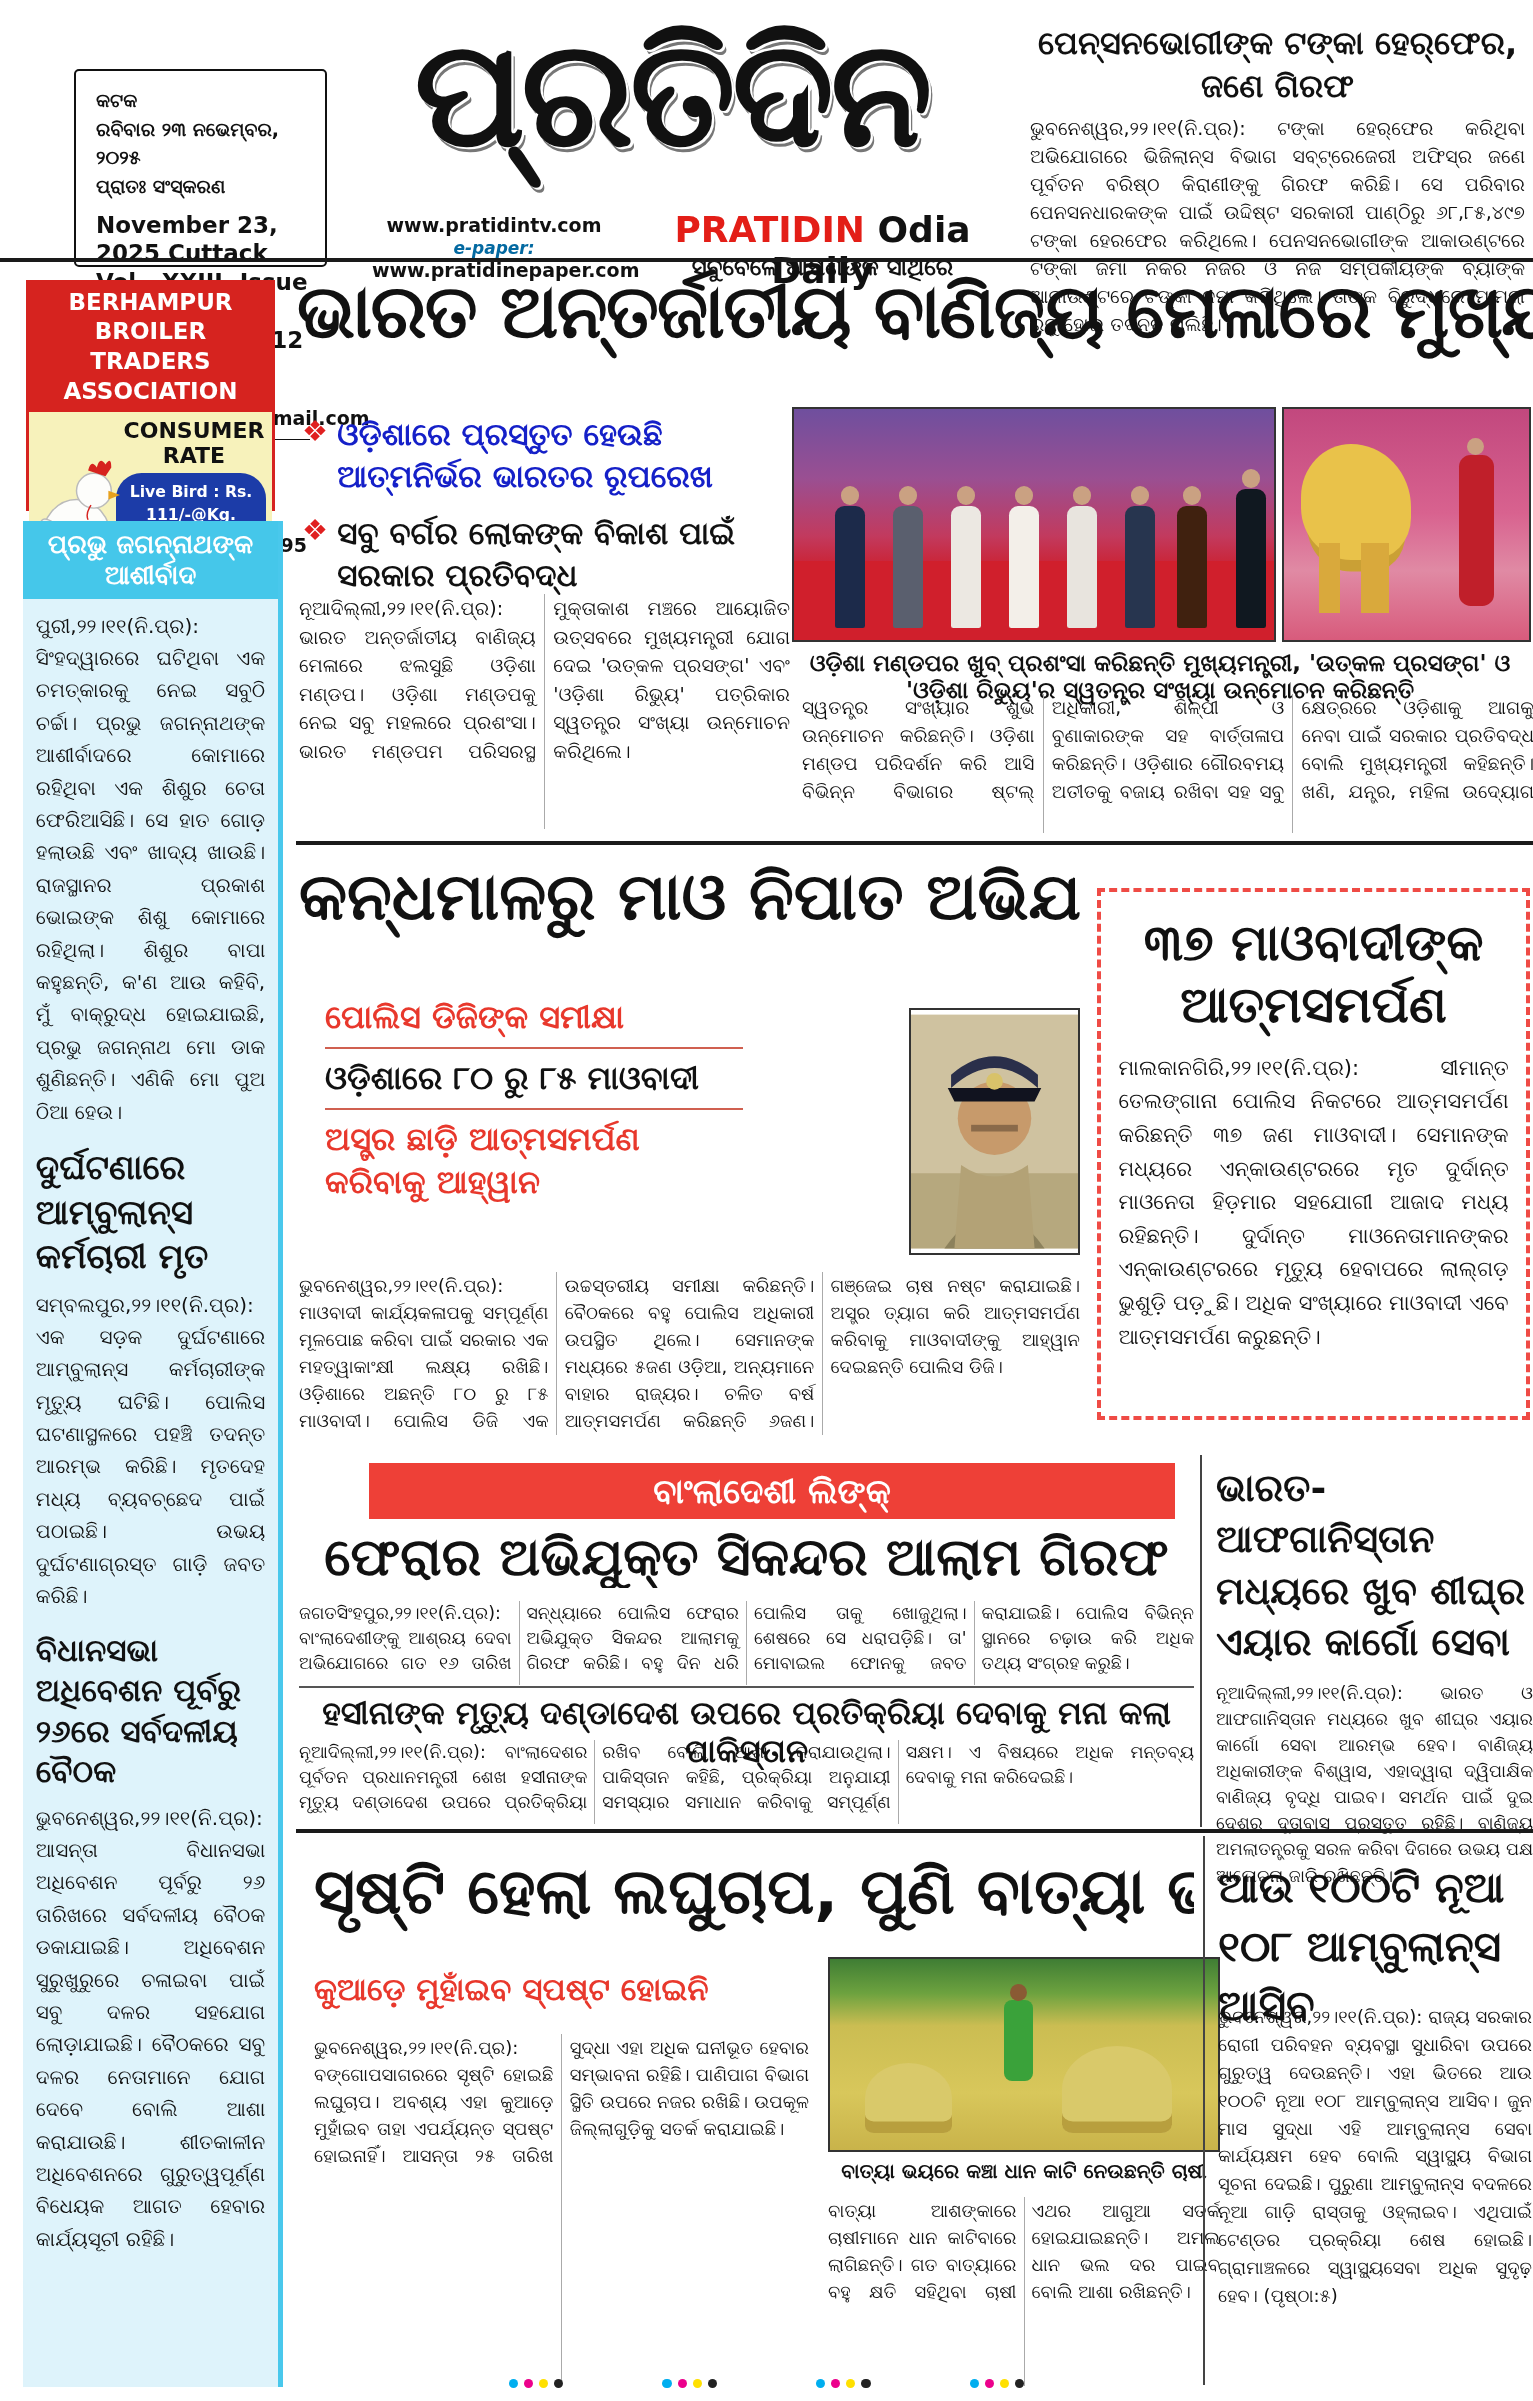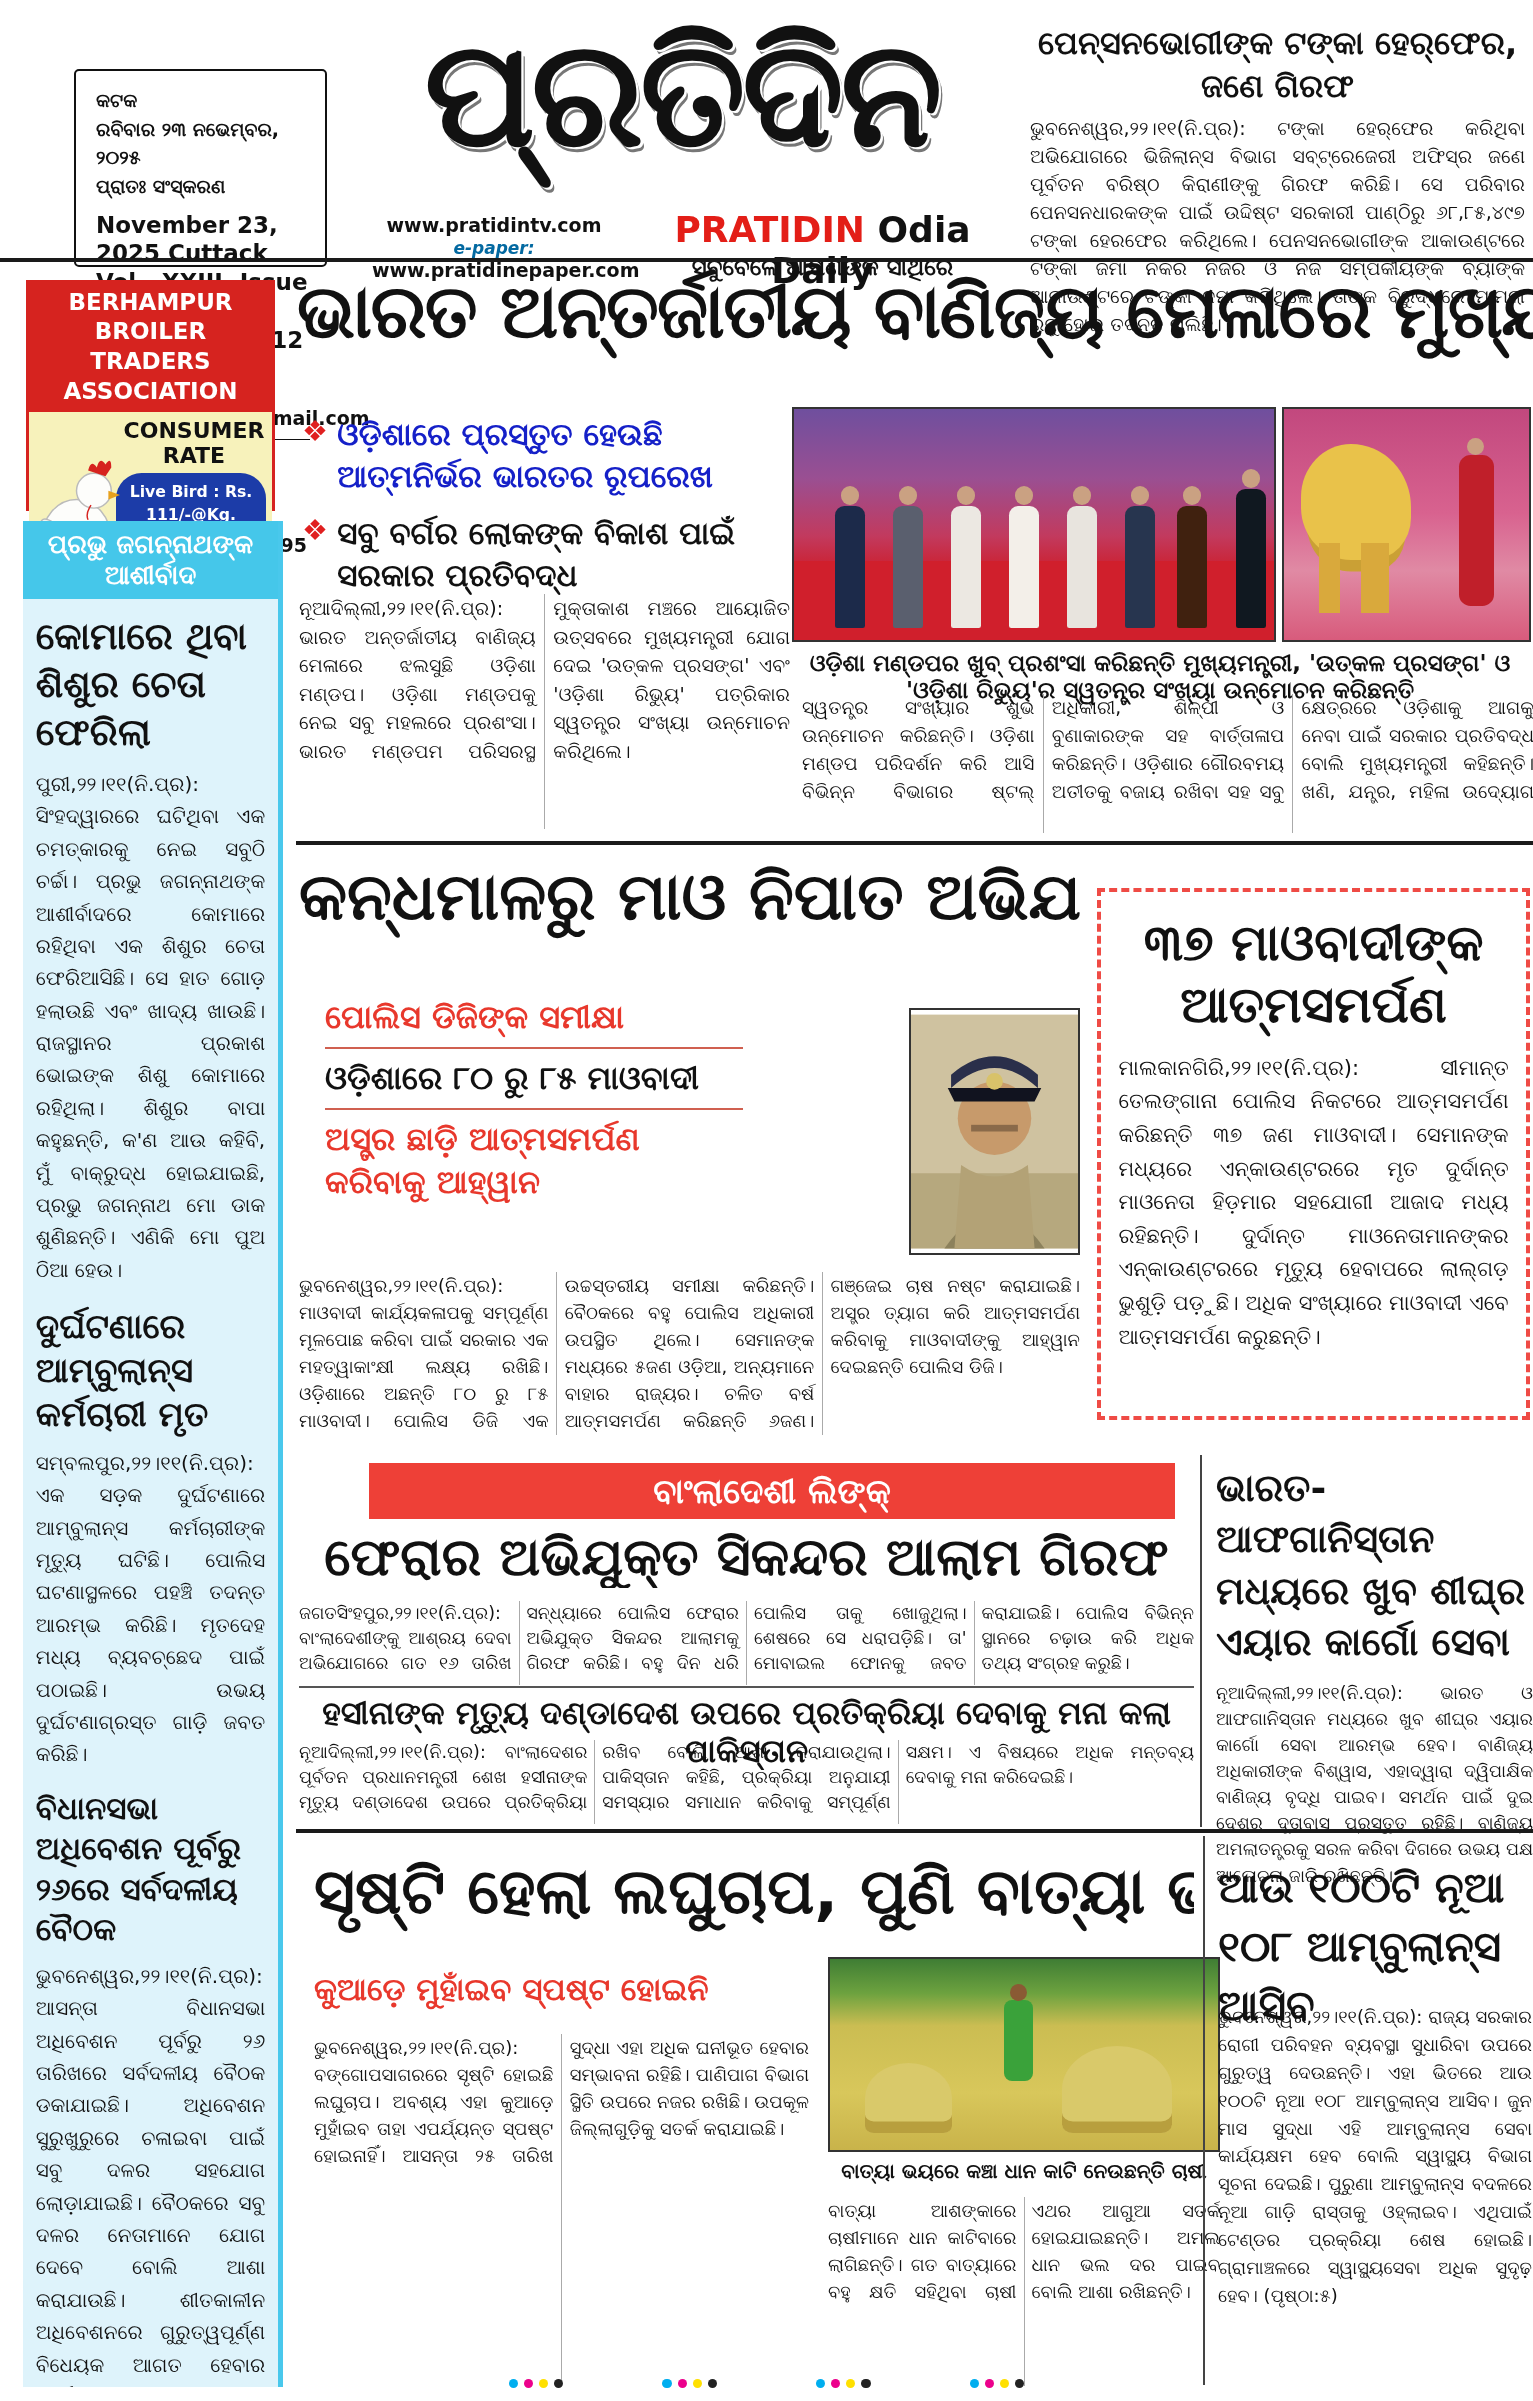--- a/index.html
+++ b/index.html
@@ -12,21 +12,21 @@
   .vrule{background:#444;}
   .colrule{column-rule:1.2px solid #aaa;}
 
   
   #edition-box{left:74px;top:69px;width:253px;height:198px;border:2.9px solid #111;
                border-radius:5px;padding:15px 15px 5.8px 20px;box-sizing:border-box;line-height:1.5;}
   .ed-od{font-size:19px;font-weight:bold;}
   .ed-en{font-size:23px;font-weight:bold;line-height:1.25;}
   .ed-sm{font-size:19px;font-weight:bold;border-top:1.7px solid #111;margin-top:8.1px;padding-top:5.8px;}
   .ed-sm2{font-size:19px;font-weight:bold;}
-  #logo{left:336px;top:5.8px;width:691px;height:198px;font-size:148px;font-weight:bold;
+  #logo{left:326px;top:5.8px;width:691px;height:198px;font-size:148px;font-weight:bold;
         text-align:center;line-height:1.2;letter-spacing:-3.5px;
         text-shadow:2.3px 2.3px 0 #fff,-2.3px -2.3px 0 #fff,3.5px 4.6px 0 #777;}
   #logo-links{left:372px;top:214px;width:244px;text-align:center;line-height:1.25;}
   .lk{font-size:19px;font-weight:bold;}
   .lk-red{font-size:17px;font-weight:bold;font-style:italic;color:#0369a1;}
   #brand-line{left:625px;top:209px;width:395px;text-align:center;font-size:36px;font-weight:bold;}
   #brand-line .red{color:#e31e17;}
   #tagline{left:625px;top:254px;width:395px;text-align:center;font-size:23px;font-weight:bold;}
   #pension{left:1030px;top:22px;width:495px;}
   #pension h2{margin:0 0 7px 0;font-size:32px;line-height:1.35;text-align:center;}
@@ -201,21 +201,20 @@
         <div style="color:#ffe66e;">Without Skin : Rs. 230/-@Kg.</div>
       </div>
       <div id="ad-date">Date 23.11.2025</div>
     </div>
   </div>
 
   <div class="abs clip" id="left-col">
     <div id="left-banner">ପ୍ରଭୁ ଜଗନ୍ନାଥଙ୍କ ଆଶୀର୍ବାଦ</div>
 
     <div class="lc-art">
-      <div class="lc-h">କୋମାରେ ଥିବା ଶିଶୁର ଚେତା ଫେରିଲା</div>
       <div class="lc-b">ପୁରୀ,୨୨।୧୧(ନି.ପ୍ର): ସିଂହଦ୍ୱାରରେ ଘଟିଥିବା ଏକ ଚମତ୍କାରକୁ ନେଇ ସବୁଠି ଚର୍ଚ୍ଚା। ପ୍ରଭୁ ଜଗନ୍ନାଥଙ୍କ ଆଶୀର୍ବାଦରେ କୋମାରେ ରହିଥିବା ଏକ ଶିଶୁର ଚେତା ଫେରିଆସିଛି। ସେ ହାତ ଗୋଡ଼ ହଲାଉଛି ଏବଂ ଖାଦ୍ୟ ଖାଉଛି। ରାଜସ୍ଥାନର ପ୍ରକାଶ ଭୋଇଙ୍କ ଶିଶୁ କୋମାରେ ରହିଥିଲା। ଶିଶୁର ବାପା କହୁଛନ୍ତି, କ'ଣ ଆଉ କହିବି, ମୁଁ ବାକ୍‌ରୁଦ୍ଧ ହୋଇଯାଇଛି, ପ୍ରଭୁ ଜଗନ୍ନାଥ ମୋ ଡାକ ଶୁଣିଛନ୍ତି। ଏଣିକି ମୋ ପୁଅ ଠିଆ ହେଉ।</div>
     </div>
 
     <div class="lc-art">
       <div class="lc-h lc-h2">ଦୁର୍ଘଟଣାରେ ଆମ୍ବୁଲାନ୍ସ କର୍ମଚାରୀ ମୃତ</div>
       <div class="lc-b">ସମ୍ବଲପୁର,୨୨।୧୧(ନି.ପ୍ର): ଏକ ସଡ଼କ ଦୁର୍ଘଟଣାରେ ଆମ୍ବୁଲାନ୍ସ କର୍ମଚାରୀଙ୍କ ମୃତ୍ୟୁ ଘଟିଛି। ପୋଲିସ ଘଟଣାସ୍ଥଳରେ ପହଞ୍ଚି ତଦନ୍ତ ଆରମ୍ଭ କରିଛି। ମୃତଦେହ ମଧ୍ୟ ବ୍ୟବଚ୍ଛେଦ ପାଇଁ ପଠାଇଛି। ଉଭୟ ଦୁର୍ଘଟଣାଗ୍ରସ୍ତ ଗାଡ଼ି ଜବତ କରିଛି।</div>
     </div>
 
     <div class="lc-art">
       <div class="lc-h lc-h3">ବିଧାନସଭା ଅଧିବେଶନ ପୂର୍ବରୁ ୨୬ରେ ସର୍ବଦଳୀୟ ବୈଠକ</div>

